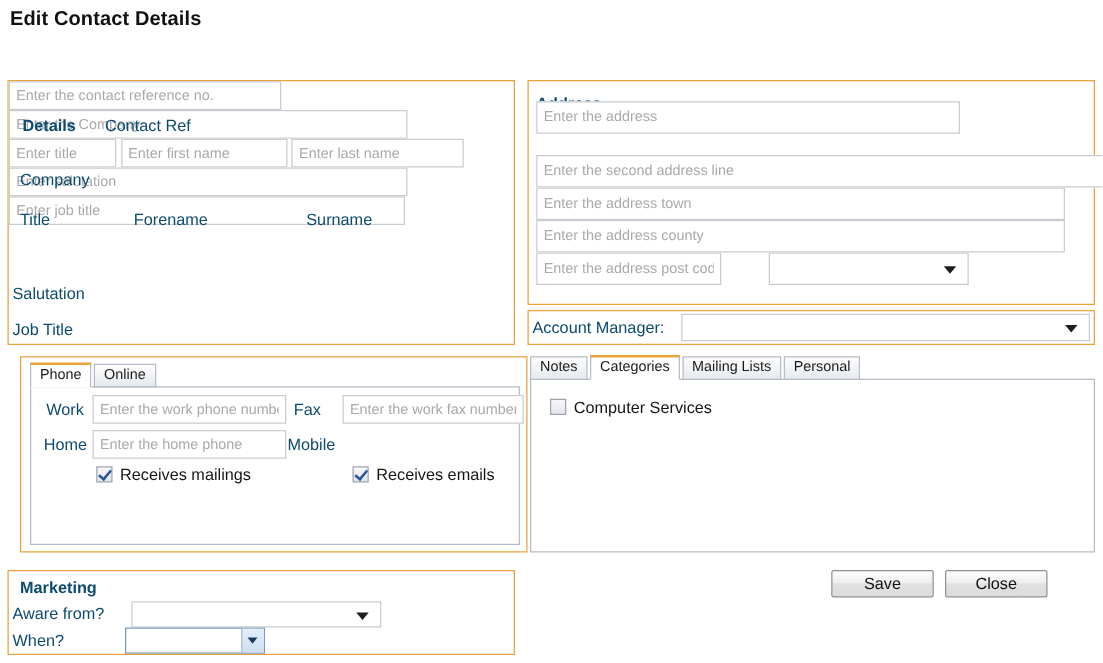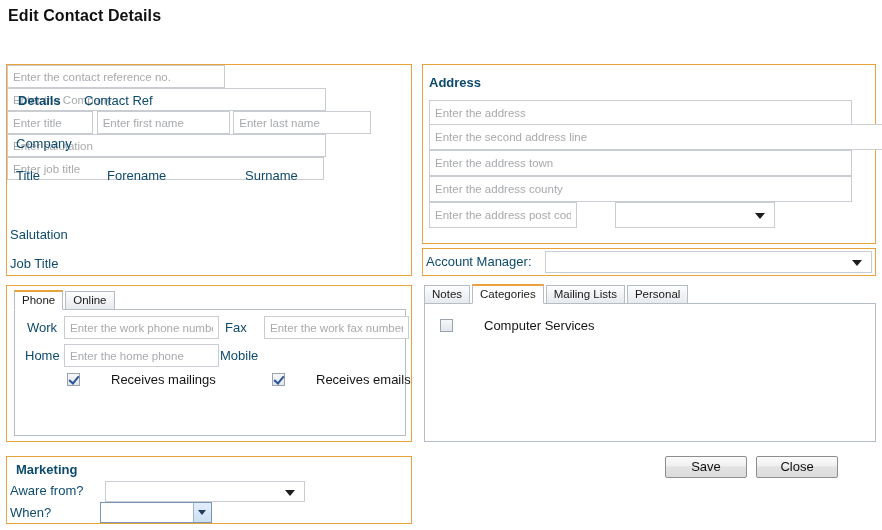--- a/index.html
+++ b/index.html
@@ -127,21 +127,21 @@
     z-index: 3;
   }
   .tabpanel {
     position: absolute;
     box-sizing: border-box;
     border: 1px solid #b5bcc6;
     background: #ffffff;
   }
 
   
-  .cbrow { position: absolute; display: flex; align-items: center; gap: 25px; }
+  .cbrow { position: absolute; display: flex; align-items: center; }
   .cb {
     box-sizing: border-box;
     width: 13px; height: 13px;
     border: 1px solid #9aa3ad;
     background: linear-gradient(to bottom, #f6f7f9 0%, #e3e6ea 100%);
     position: relative;
     flex: none;
   }
   .cb.checked:after {
     content: "";
@@ -196,21 +196,21 @@
   <input class="tf" type="text" style="left: 100px; top: 124px; width: 133px;" placeholder="Enter first name">
   <input class="tf" type="text" style="left: 238px; top: 124px; width: 138px;" placeholder="Enter last name">
 
   <div class="lbl" style="left:3px; top:162px;">Salutation</div>
   <input class="tf" type="text" style="left: 77px; top: 158px; width: 319px;" placeholder="Enter salutation">
 
   <div class="lbl" style="left:3px; top:191px;">Job Title</div>
   <input class="tf" type="text" style="left: 79px; top: 187px; width: 317px;" placeholder="Enter job title">
 </div>
 
-<div class="panel" style="left:6px; top:285px; width:406px; height:157px;">
+<div class="panel" style="left:16px; top:285px; width:406px; height:157px;">
 
   <div class="tabstrip" style="left:7px; top:4px;">
     <div class="tab active">Phone</div>
     <div class="tab">Online</div>
   </div>
 
   <div class="tabpanel" style="left:7px; top:23px; width:392px; height:127px;"></div>
 
   <div class="lbl" style="left:20px; top:34px;">Work</div>
   <input class="tf" type="text" style="position: absolute; left: 57px; top: 30px; width: 155px;" placeholder="Enter the work phone number">
@@ -248,21 +248,21 @@
   <div class="sel-native" style="position:absolute; left:93px; top:45px; width:112px;">
     <span class="selval"></span>
     <span class="nbtn"></span>
   </div>
 </div>
 
 <div class="panel" style="left:422px; top:64px; width:454px; height:180px;">
 
   <div class="lbl b" style="left:6px; top:10px;">Address</div>
 
-  <input class="tf" type="text" style="position: absolute; left: 6px; top: 35px; width: 423px; height: 26px; line-height: 24px;" placeholder="Enter the address">
+  <input class="tf" type="text" style="position: absolute; left: 6px; top: 16px; width: 339px; height: 26px; line-height: 24px;" placeholder="Enter the address">
   <input class="tf" type="text" style="position: absolute; left: 6px; top: 59px; width: 463px; height: 26px; line-height: 24px;" placeholder="Enter the second address line">
   <input class="tf" type="text" style="position: absolute; left: 6px; top: 85px; width: 423px; height: 26px; line-height: 24px;" placeholder="Enter the address town">
   <input class="tf" type="text" style="position: absolute; left: 6px; top: 111px; width: 423px; height: 26px; line-height: 24px;" placeholder="Enter the address county">
   <input class="tf" type="text" style="position: absolute; left: 6px; top: 137px; width: 148px; height: 26px; line-height: 24px;" placeholder="Enter the address post code">
 
   <div class="sel" style="position:absolute; left:192px; top:137px; width:160px; height:26px;">
     <span class="selval" style="line-height:24px;"></span>
     <span class="arrow"></span>
   </div>
 </div>

